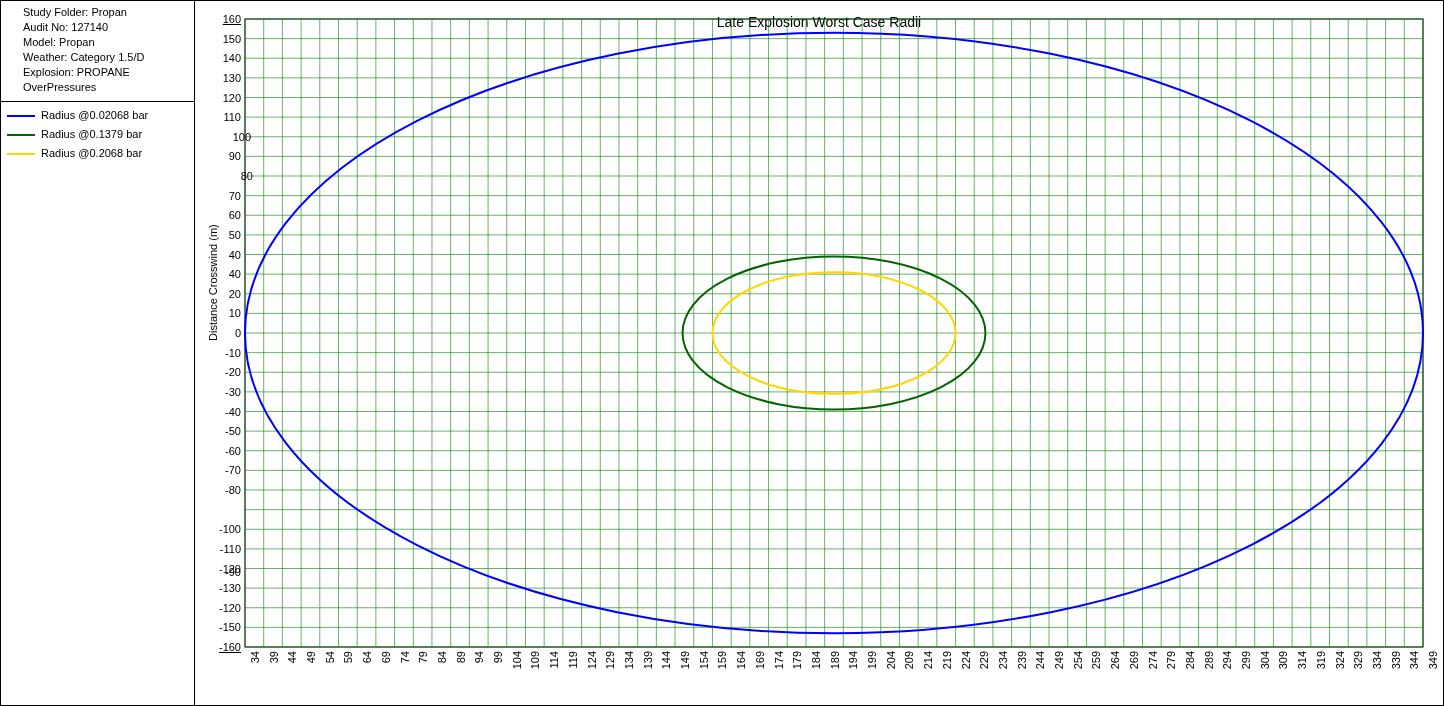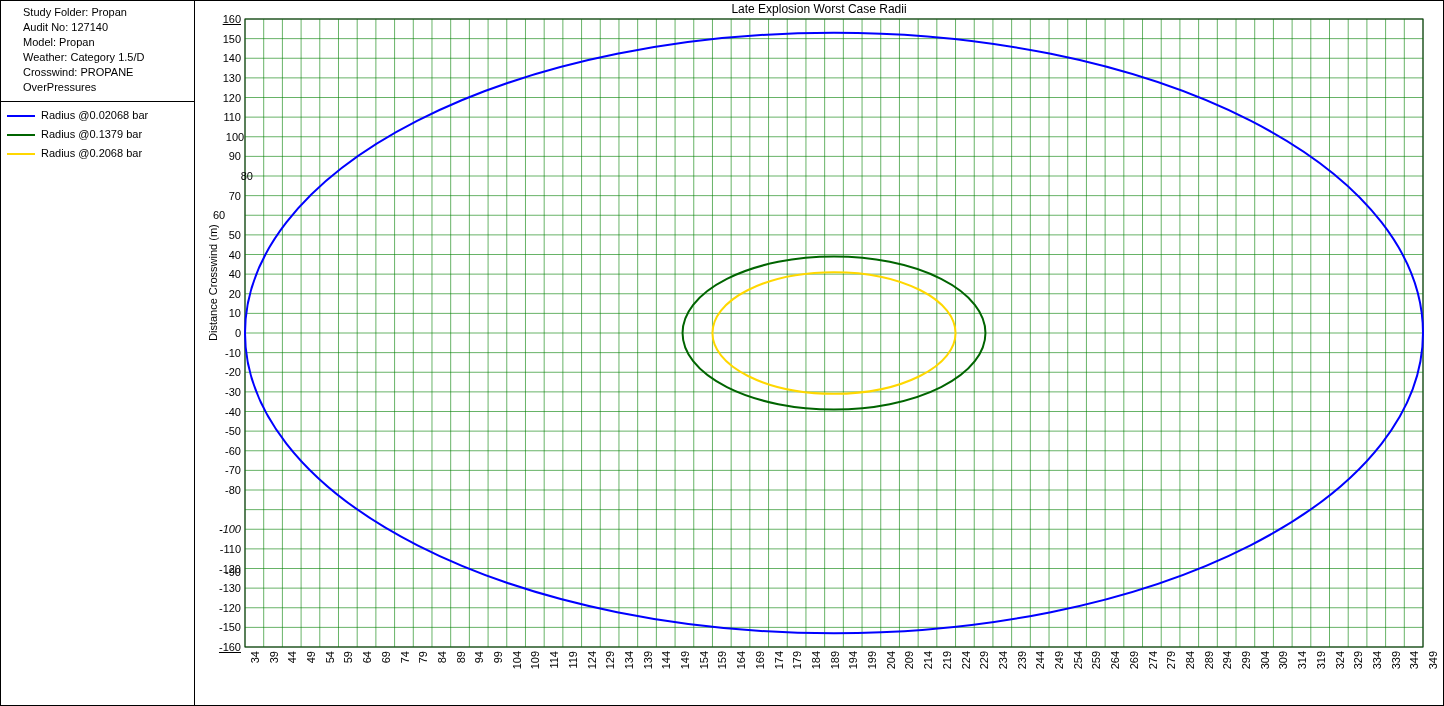--- a/index.html
+++ b/index.html
@@ -50,22 +50,22 @@
   }
   .chart-area {
     flex: 1 1 auto;
     position: relative;
     border: 1px solid #000;
     border-left: none;
     box-sizing: border-box;
   }
   .chart-title {
     text-align: center;
-    font-size: 12px;
-    padding-top: 1px;
+    font-size: 14px;
+    padding-top: 13px;
     height: 14px;
   }
   svg.grid {
     position: absolute;
     left: 50px;
     top: 18px;
     width: 1178px;
     height: 628px;
     overflow: visible;
   }
@@ -107,21 +107,21 @@
 <body>
 
 <div class="app">
 
   <div class="sidebar">
     <div class="meta">
       <div>Study Folder: Propan</div>
       <div>Audit No: 127140</div>
       <div>Model: Propan</div>
       <div>Weather: Category 1.5/D</div>
-      <div>Crosswind: PROPANE</div>
+      <div>Explosion: PROPANE</div>
       <div>OverPressures</div>
     </div>
     <div class="legend">
       <div class="legend-row">
         <span class="legend-swatch" style="border-top-color:#0000ff"></span>
         <span>Radius @0.02068 bar</span>
       </div>
       <div class="legend-row">
         <span class="legend-swatch" style="border-top-color:#006400"></span>
         <span>Radius @0.1379 bar</span>
@@ -247,41 +247,41 @@
 
     <div class="ylab">Distance Crosswind (m)</div>
 
     <div id="ytick-container">
         <div class="ytick" style="top: 641px; width: 44px; left: 2px; right: auto; text-decoration: underline;">-160</div>
         <div class="ytick" style="top: 621.375px; width: 44px; left: 2px; right: auto;">-150</div>
         <div class="ytick" style="top: 601.75px; width: 44px; left: 2px; right: auto;">-120</div>
         <div class="ytick" style="top: 582.125px; width: 44px; left: 2px; right: auto;">-130</div>
         <div class="ytick" style="top: 562.5px; width: 44px; left: 2px; right: auto;">-120</div>
         <div class="ytick" style="top: 542.875px; width: 44px; left: 2px; right: auto;">-110</div>
-        <div class="ytick" style="top: 523.25px; width: 44px; left: 2px; right: auto; font-style: italic;">-100</div>
+        <div class="ytick" style="top: 523.25px; width: 44px; left: 2px; right: auto;">-100</div>
         <div class="ytick" style="top: 523px; width: 44px; left: 2px; right: auto; margin-top: 43px;">-90</div>
         <div class="ytick" style="top: 484px; width: 44px; left: 2px; right: auto;">-80</div>
         <div class="ytick" style="top: 464.375px; width: 44px; left: 2px; right: auto;">-70</div>
         <div class="ytick" style="top: 444.75px; width: 44px; left: 2px; right: auto;">-60</div>
         <div class="ytick" style="top: 425.125px; width: 44px; left: 2px; right: auto;">-50</div>
         <div class="ytick" style="top: 405.5px; width: 44px; left: 2px; right: auto;">-40</div>
         <div class="ytick" style="top: 385.875px; width: 44px; left: 2px; right: auto;">-30</div>
         <div class="ytick" style="top: 366.25px; width: 44px; left: 2px; right: auto;">-20</div>
         <div class="ytick" style="top: 346.625px; width: 44px; left: 2px; right: auto;">-10</div>
         <div class="ytick" style="top: 327px; width: 44px; left: 2px; right: auto;">0</div>
         <div class="ytick" style="top: 307.375px; width: 44px; left: 2px; right: auto;">10</div>
         <div class="ytick" style="top: 287.75px; width: 44px; left: 2px; right: auto;">20</div>
         <div class="ytick" style="top: 268.125px; width: 44px; left: 2px; right: auto;">40</div>
         <div class="ytick" style="top: 248.5px; width: 44px; left: 2px; right: auto;">40</div>
         <div class="ytick" style="top: 228.875px; width: 44px; left: 2px; right: auto;">50</div>
-        <div class="ytick" style="top: 209.25px; width: 44px; left: 2px; right: auto; text-align: center;">60</div>
+        <div class="ytick" style="top: 209.25px; width: 44px; left: 2px; right: auto;">60</div>
         <div class="ytick" style="top: 189.625px; width: 44px; left: 2px; right: auto;">70</div>
         <div class="ytick" style="top: 170px; width: 44px; left: 14px; right: auto;">80</div>
         <div class="ytick" style="top: 150.375px; width: 44px; left: 2px; right: auto;">90</div>
-        <div class="ytick" style="top: 130.75px; width: 44px; left: 18px; right: auto; text-align: center;">100</div>
+        <div class="ytick" style="top: 130.75px; width: 44px; left: 12px; right: auto;">100</div>
         <div class="ytick" style="top: 111.125px; width: 44px; left: 2px; right: auto;">110</div>
         <div class="ytick" style="top: 91.5px; width: 44px; left: 2px; right: auto;">120</div>
         <div class="ytick" style="top: 71.875px; width: 44px; left: 2px; right: auto;">130</div>
         <div class="ytick" style="top: 52.25px; width: 44px; left: 2px; right: auto;">140</div>
         <div class="ytick" style="top: 32.625px; width: 44px; left: 2px; right: auto;">150</div>
         <div class="ytick" style="top: 13px; width: 44px; left: 2px; right: auto; text-decoration: underline;">160</div>
       </div>
     <div id="xtick-container">
         <div class="xtick" style="left: 25px; top: 650px; width: 30px;">34</div>
         <div class="xtick" style="left: 43.6984px; top: 650px; width: 30px;">39</div>

